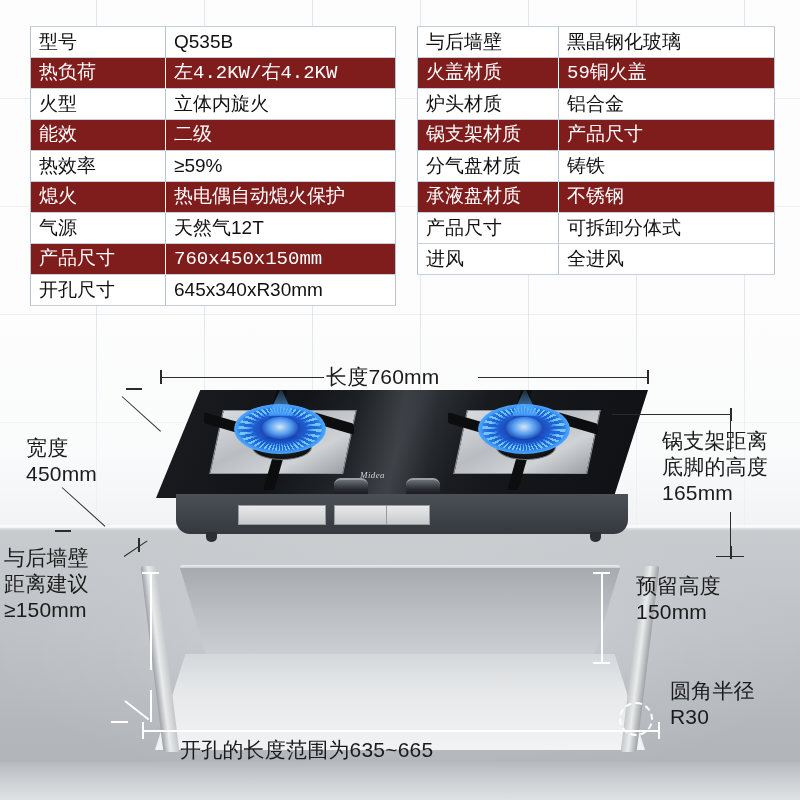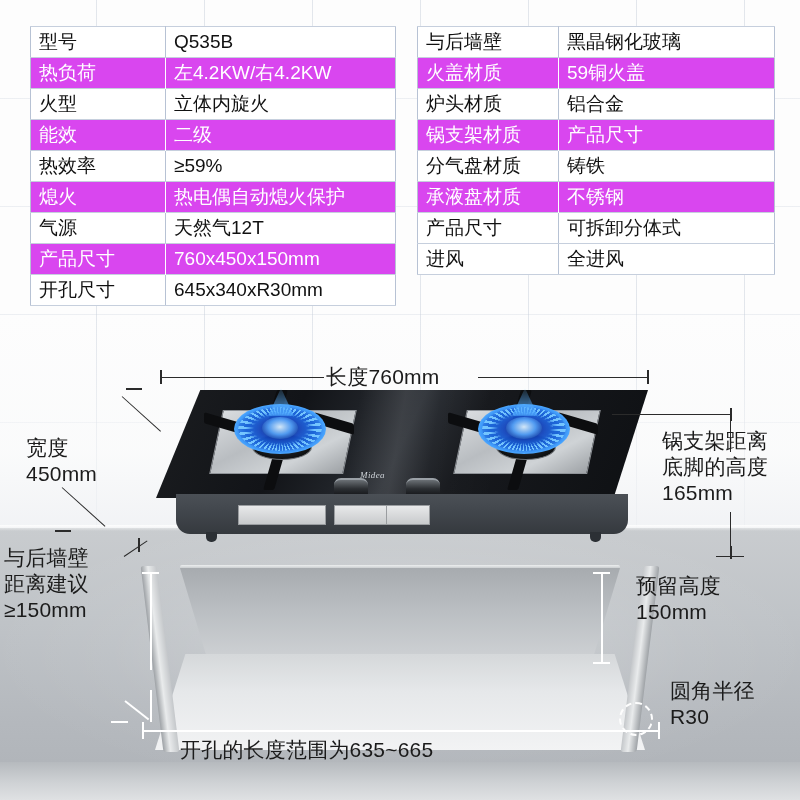--- a/index.html
+++ b/index.html
@@ -70,22 +70,23 @@
     height: 30px;
     padding: 0 8px;
     font-size: 19px;
     line-height: 28px;
     color: #111111;
     white-space: nowrap;
     overflow: hidden;
     border: 0;
   }
   .spec-table tr.alt td {
-    background: #d946ef;
+    background: #7f1d1d;
     color: #ffffff;
+    font-family: Liberation Mono, monospace;
   }
   .spec-table td.k {
     width: 118px;
     border-right: 1px solid #b7c2d4;
   }
   #table-right td.k { width: 124px; }
   .spec-table tr:not(.alt) td {
     border-bottom: 1px solid #c6cfdd;
     border-top: 1px solid #c6cfdd;
   }

